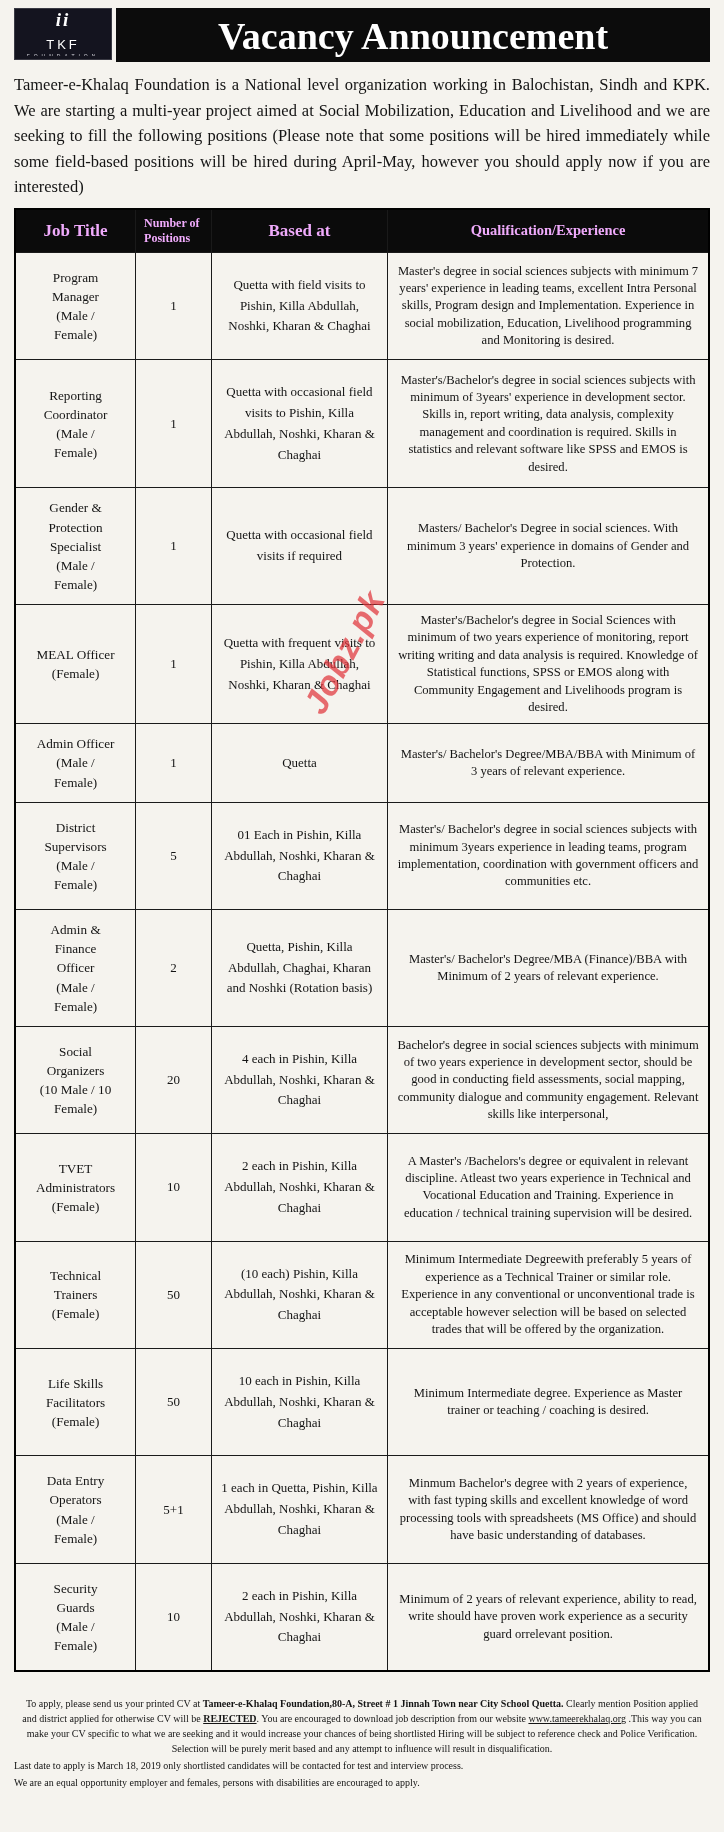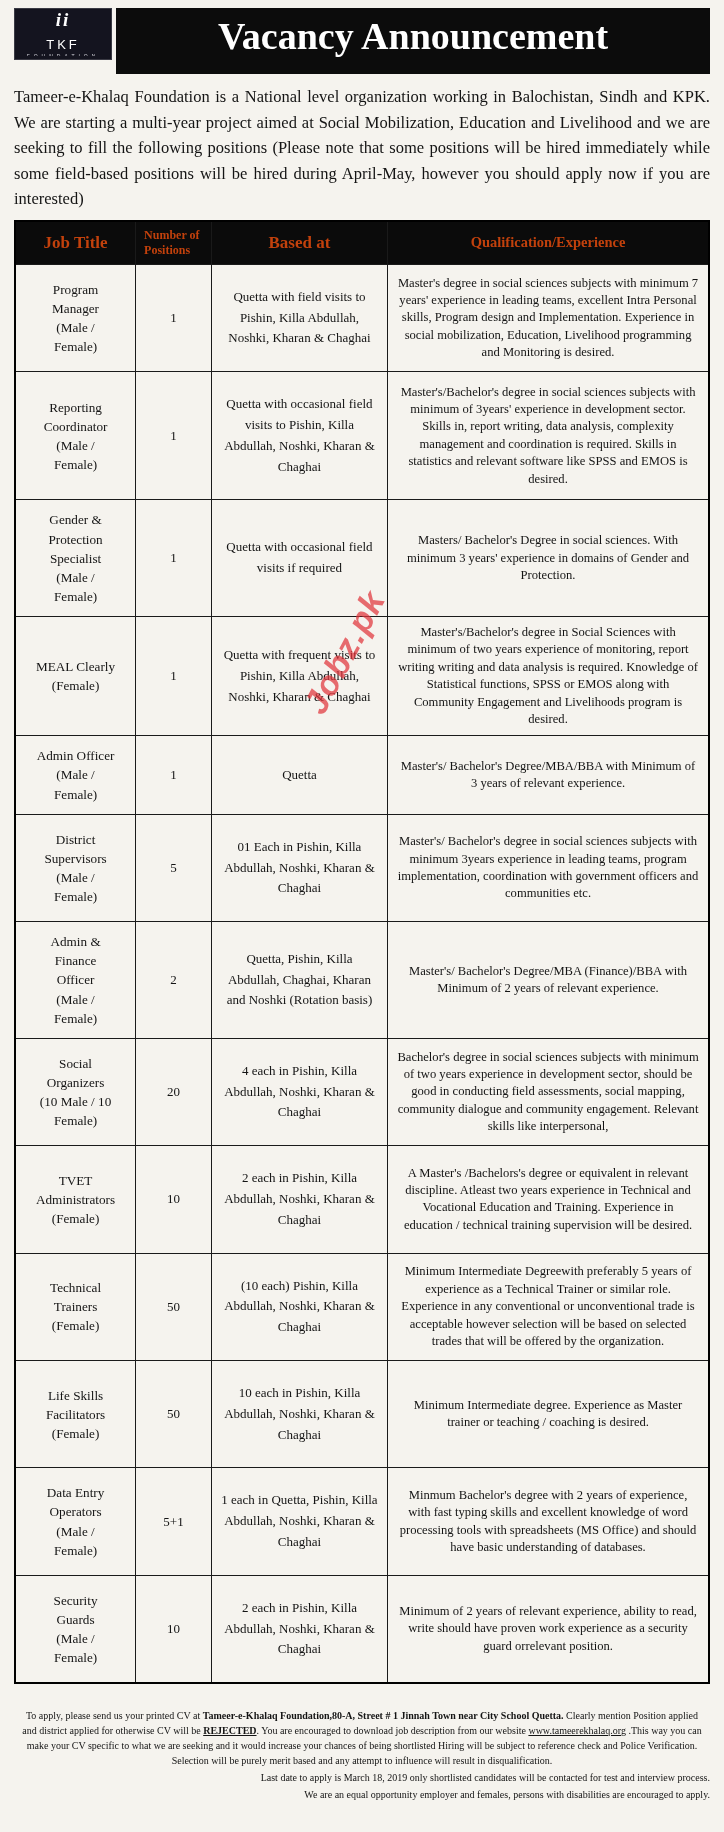--- a/index.html
+++ b/index.html
@@ -22,40 +22,40 @@
     border: 1px solid #3a3a44; outline: 2px solid #14141f; outline-offset: -4px;
     color: #fff; display: flex; flex-direction: column; align-items: center; justify-content: center;
     line-height: 1;
   }
   .logo-figures { font-style: italic; font-weight: bold; font-size: 19px; letter-spacing: 2px; }
   .logo-tkf { font-size: 13px; letter-spacing: 3px; margin-top: 9px; font-family: "Liberation Sans", sans-serif; }
   .logo-foundation { font-size: 5px; letter-spacing: 4px; margin-top: 3px; color: #cfcfd6; font-family: "Liberation Sans", sans-serif; }
   .title-bar {
     flex: 1; background: #0c0c0c; color: #ffffff;
     text-align: center; font-weight: bold; font-size: 38px;
-    padding: 6px 0 9px 0; height: 66px;
+    padding: 6px 0 9px 0; height: 54px;
     font-family: "Liberation Serif", serif;
   }
 
   
   .intro {
     margin: 10px 0 8px 0;
     font-size: 16.5px; line-height: 1.55; text-align: justify;
   }
 
   
   table.jobs {
     width: 100%; border-collapse: collapse;
     border: 2px solid #000;
   }
   table.jobs th, table.jobs td {
     border: 1.5px solid #1a1a1a;
     vertical-align: middle;
   }
-  table.jobs th { background: #0b0b0b; color: #c2410c; padding: 6px 6px; }
+  table.jobs th { background: #0b0b0b; color: #f0abfc; padding: 6px 6px; }
   .th-job  { font-size: 17px; text-align: center; font-weight: bold; }
   .th-num  { font-size: 12px; text-align: left; font-weight: bold; padding-left: 8px !important; }
   .th-based{ font-size: 17px; text-align: center; font-weight: bold; }
   .th-qual { font-size: 14.5px; text-align: center; font-weight: bold; }
 
   td.td-job  { text-align: center; font-size: 13.2px; padding: 10px 20px; line-height: 1.45; }
   td.td-num  { text-align: center; font-size: 13px; }
   td.td-based{ text-align: center; font-size: 13px; padding: 22px 8px; line-height: 1.6; }
   td.td-qual { text-align: center; font-size: 12.6px; padding: 7px 9px; line-height: 1.38; }
 
@@ -65,21 +65,21 @@
     transform: rotate(-62deg); transform-origin: left top;
     font-family: "Liberation Sans", sans-serif;
     font-weight: bold; font-style: italic;
     font-size: 34px; letter-spacing: 1px;
     color: rgba(224, 52, 60, 0.72);
     pointer-events: none;
   }
 
   
   .footer { margin-top: 24px; font-size: 10px; line-height: 1.5; }
-  .footer p { margin: 0 0 2px 0; text-align: right; }
+  .footer p { margin: 0 0 2px 0; text-align: left; }
   .footer .apply { text-align: center; padding: 0 4px; }
   .b { font-weight: bold; }
   .u { text-decoration: underline; }
 </style>
 </head>
 <body>
 
 <div class="page">
 
   <div class="header">
@@ -136,21 +136,21 @@
       <div>Gender &amp; Protection Specialist</div>
       <div>(Male / Female)</div>
     </td>
     <td class="td-num">1</td>
     <td class="td-based">Quetta with occasional field visits if required</td>
     <td class="td-qual">Masters/ Bachelor's Degree in social sciences. With minimum 3 years' experience in domains of Gender and Protection.</td>
   </tr>
 
   <tr>
     <td class="td-job">
-      <div>MEAL Clearly</div>
+      <div>MEAL Officer</div>
       <div>(Female)</div>
     </td>
     <td class="td-num">1</td>
     <td class="td-based">Quetta with frequent visits to Pishin, Killa Abdullah, Noshki, Kharan &amp; Chaghai</td>
     <td class="td-qual">Master's/Bachelor's degree in Social Sciences with minimum of two years experience of monitoring, report writing writing and data analysis is required. Knowledge of Statistical functions, SPSS or EMOS along with Community Engagement and Livelihoods program is desired.</td>
   </tr>
 
 
   <tr>
     <td class="td-job">

